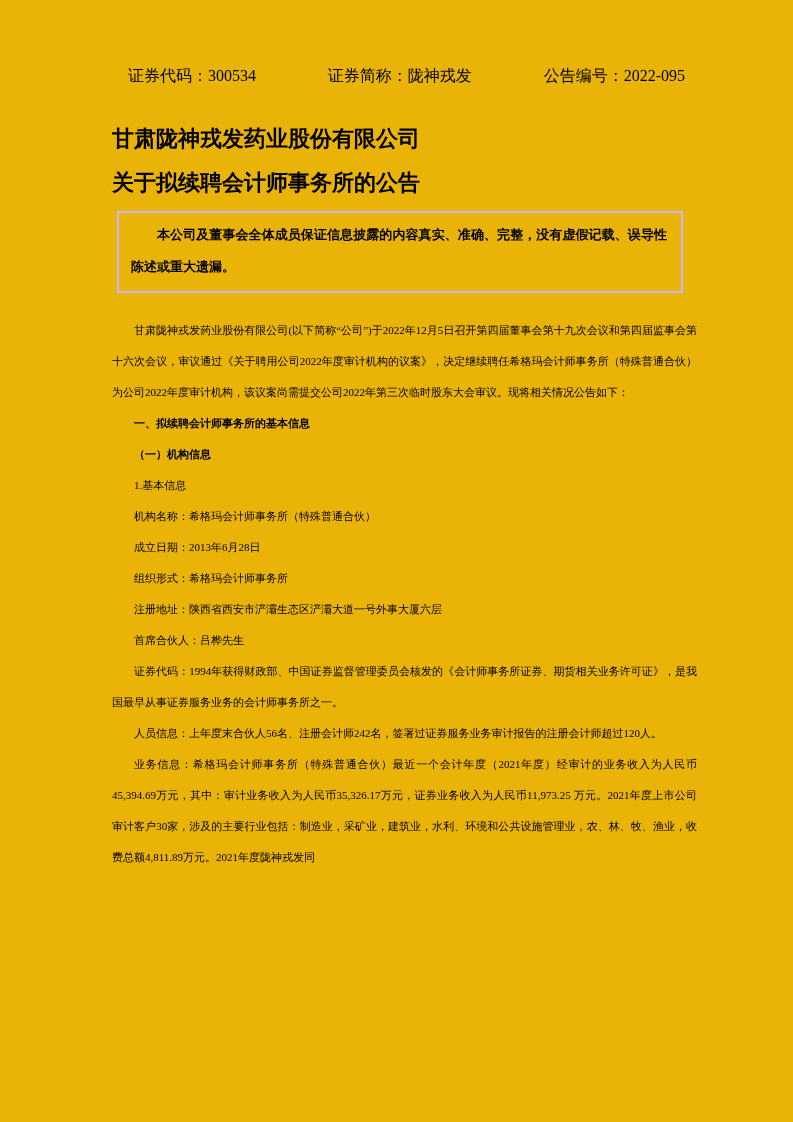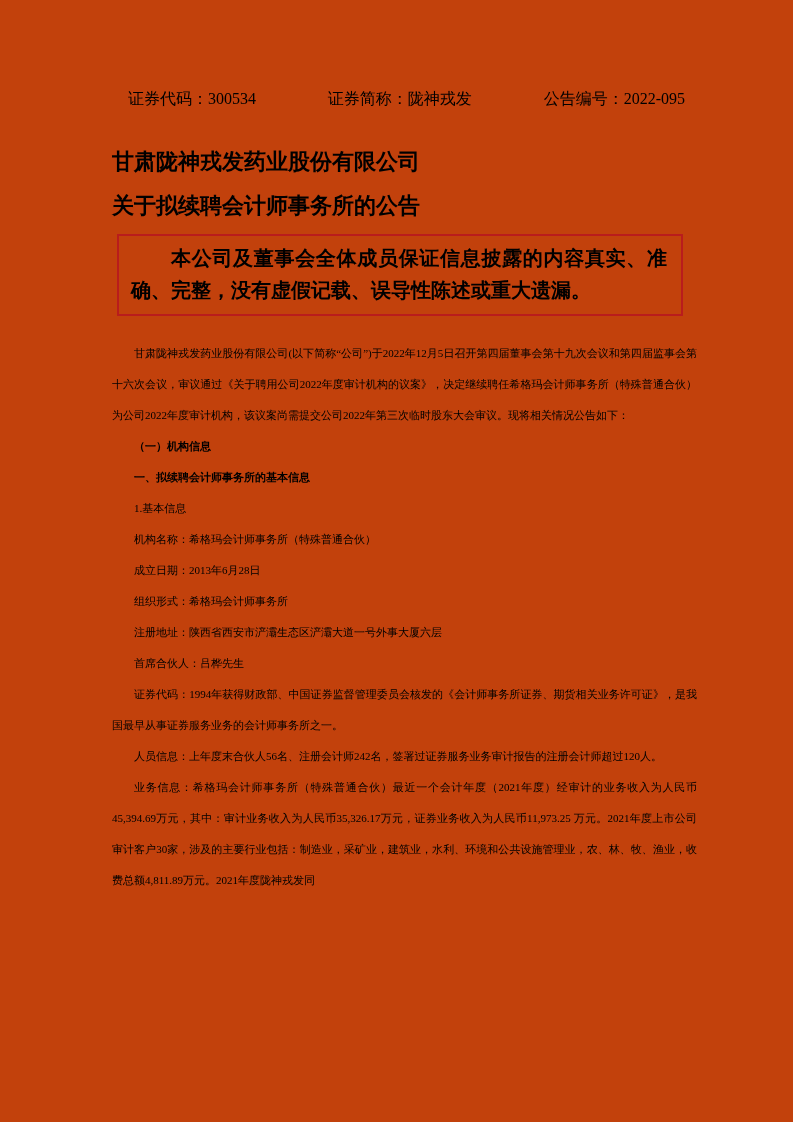--- a/index.html
+++ b/index.html
@@ -1,47 +1,47 @@
 <!DOCTYPE html>
 <html><head>
 <meta charset="utf-8">
 <style>
   html, body { margin: 0; padding: 0; background: #ffffff; }
   .page {
     position: relative;
     width: 793px;
     height: 1122px;
     box-sizing: border-box;
-    background: #c2410c;
+    background: #eab308;
     color: #000000;
     font-family: "Liberation Serif", "DejaVu Serif", serif;
-    padding: 88px 96px 0 112px;
+    padding: 65px 96px 0 112px;
     overflow: hidden;
   }
   .doc-header {
     display: flex;
     justify-content: space-between;
     align-items: baseline;
     font-size: 16px;
     line-height: 22px;
     padding: 0 12px 0 16px;
     white-space: nowrap;
   }
   .titles {
     margin-top: 30px;
     font-weight: bold;
     font-size: 22px;
     line-height: 44px;
   }
   .title-line { margin: 0; font-size: 22px; font-weight: bold; }
   .statement-box {
     margin: 6px 14px 0 5px;
-    border: 2px solid #b91c1c;
+    border: 2px solid #c4b5fd;
     padding: 6px 14px 8px 12px;
-    font-size: 20px;
+    font-size: 13px;
     font-weight: bold;
     line-height: 32px;
     text-align: justify;
   }
   .statement-box p { margin: 0; text-indent: 2em; }
   .doc-body {
     margin-top: 22px;
     font-size: 11px;
     line-height: 31px;
     text-align: justify;
@@ -64,22 +64,22 @@
     <p class="title-line">甘肃陇神戎发药业股份有限公司</p>
     <p class="title-line">关于拟续聘会计师事务所的公告</p>
   </div>
 
   <div class="statement-box">
     <p>本公司及董事会全体成员保证信息披露的内容真实、准确、完整，没有虚假记载、误导性陈述或重大遗漏。</p>
   </div>
 
   <div class="doc-body">
     <p class="para">甘肃陇神戎发药业股份有限公司(以下简称“公司”)于2022年12月5日召开第四届董事会第十九次会议和第四届监事会第十六次会议，审议通过《关于聘用公司2022年度审计机构的议案》，决定继续聘任希格玛会计师事务所（特殊普通合伙）为公司2022年度审计机构，该议案尚需提交公司2022年第三次临时股东大会审议。现将相关情况公告如下：</p>
+    <p class="para bold">一、拟续聘会计师事务所的基本信息</p>
     <p class="para bold">（一）机构信息</p>
-    <p class="para bold">一、拟续聘会计师事务所的基本信息</p>
     <p class="para">1.基本信息</p>
     <p class="para">机构名称：希格玛会计师事务所（特殊普通合伙）</p>
     <p class="para">成立日期：2013年6月28日</p>
     <p class="para">组织形式：希格玛会计师事务所</p>
     <p class="para">注册地址：陕西省西安市浐灞生态区浐灞大道一号外事大厦六层</p>
     <p class="para">首席合伙人：吕桦先生</p>
     <p class="para">证券代码：1994年获得财政部、中国证券监督管理委员会核发的《会计师事务所证券、期货相关业务许可证》，是我国最早从事证券服务业务的会计师事务所之一。</p>
     <p class="para">人员信息：上年度末合伙人56名、注册会计师242名，签署过证券服务业务审计报告的注册会计师超过120人。</p>
     <p class="para">业务信息：希格玛会计师事务所（特殊普通合伙）最近一个会计年度（2021年度）经审计的业务收入为人民币45,394.69万元，其中：审计业务收入为人民币35,326.17万元，证券业务收入为人民币11,973.25 万元。2021年度上市公司审计客户30家，涉及的主要行业包括：制造业，采矿业，建筑业，水利、环境和公共设施管理业，农、林、牧、渔业，收费总额4,811.89万元。2021年度陇神戎发同</p>
   </div>

